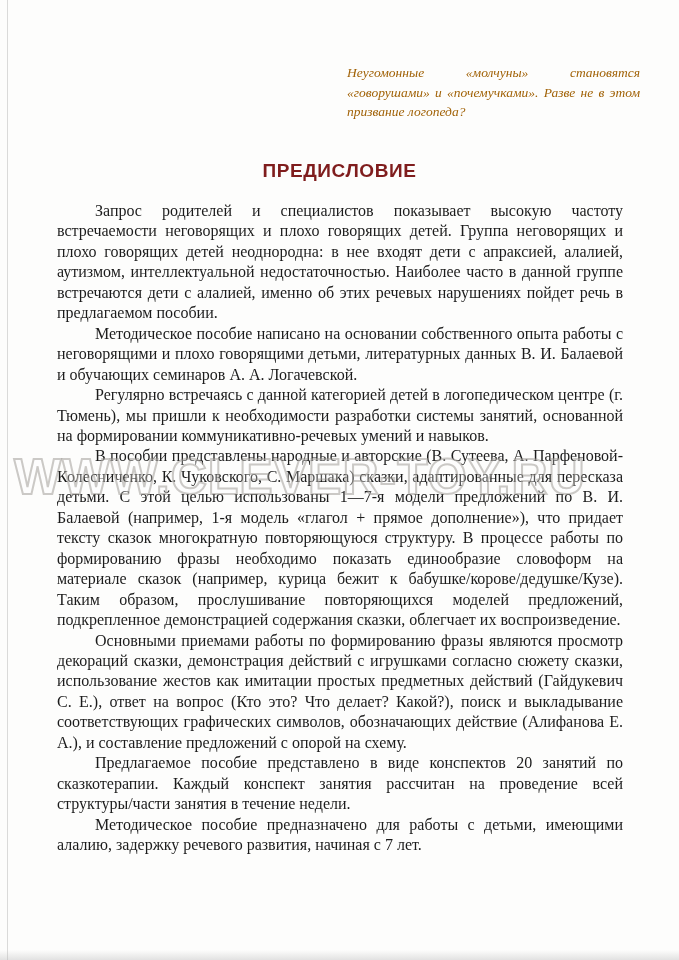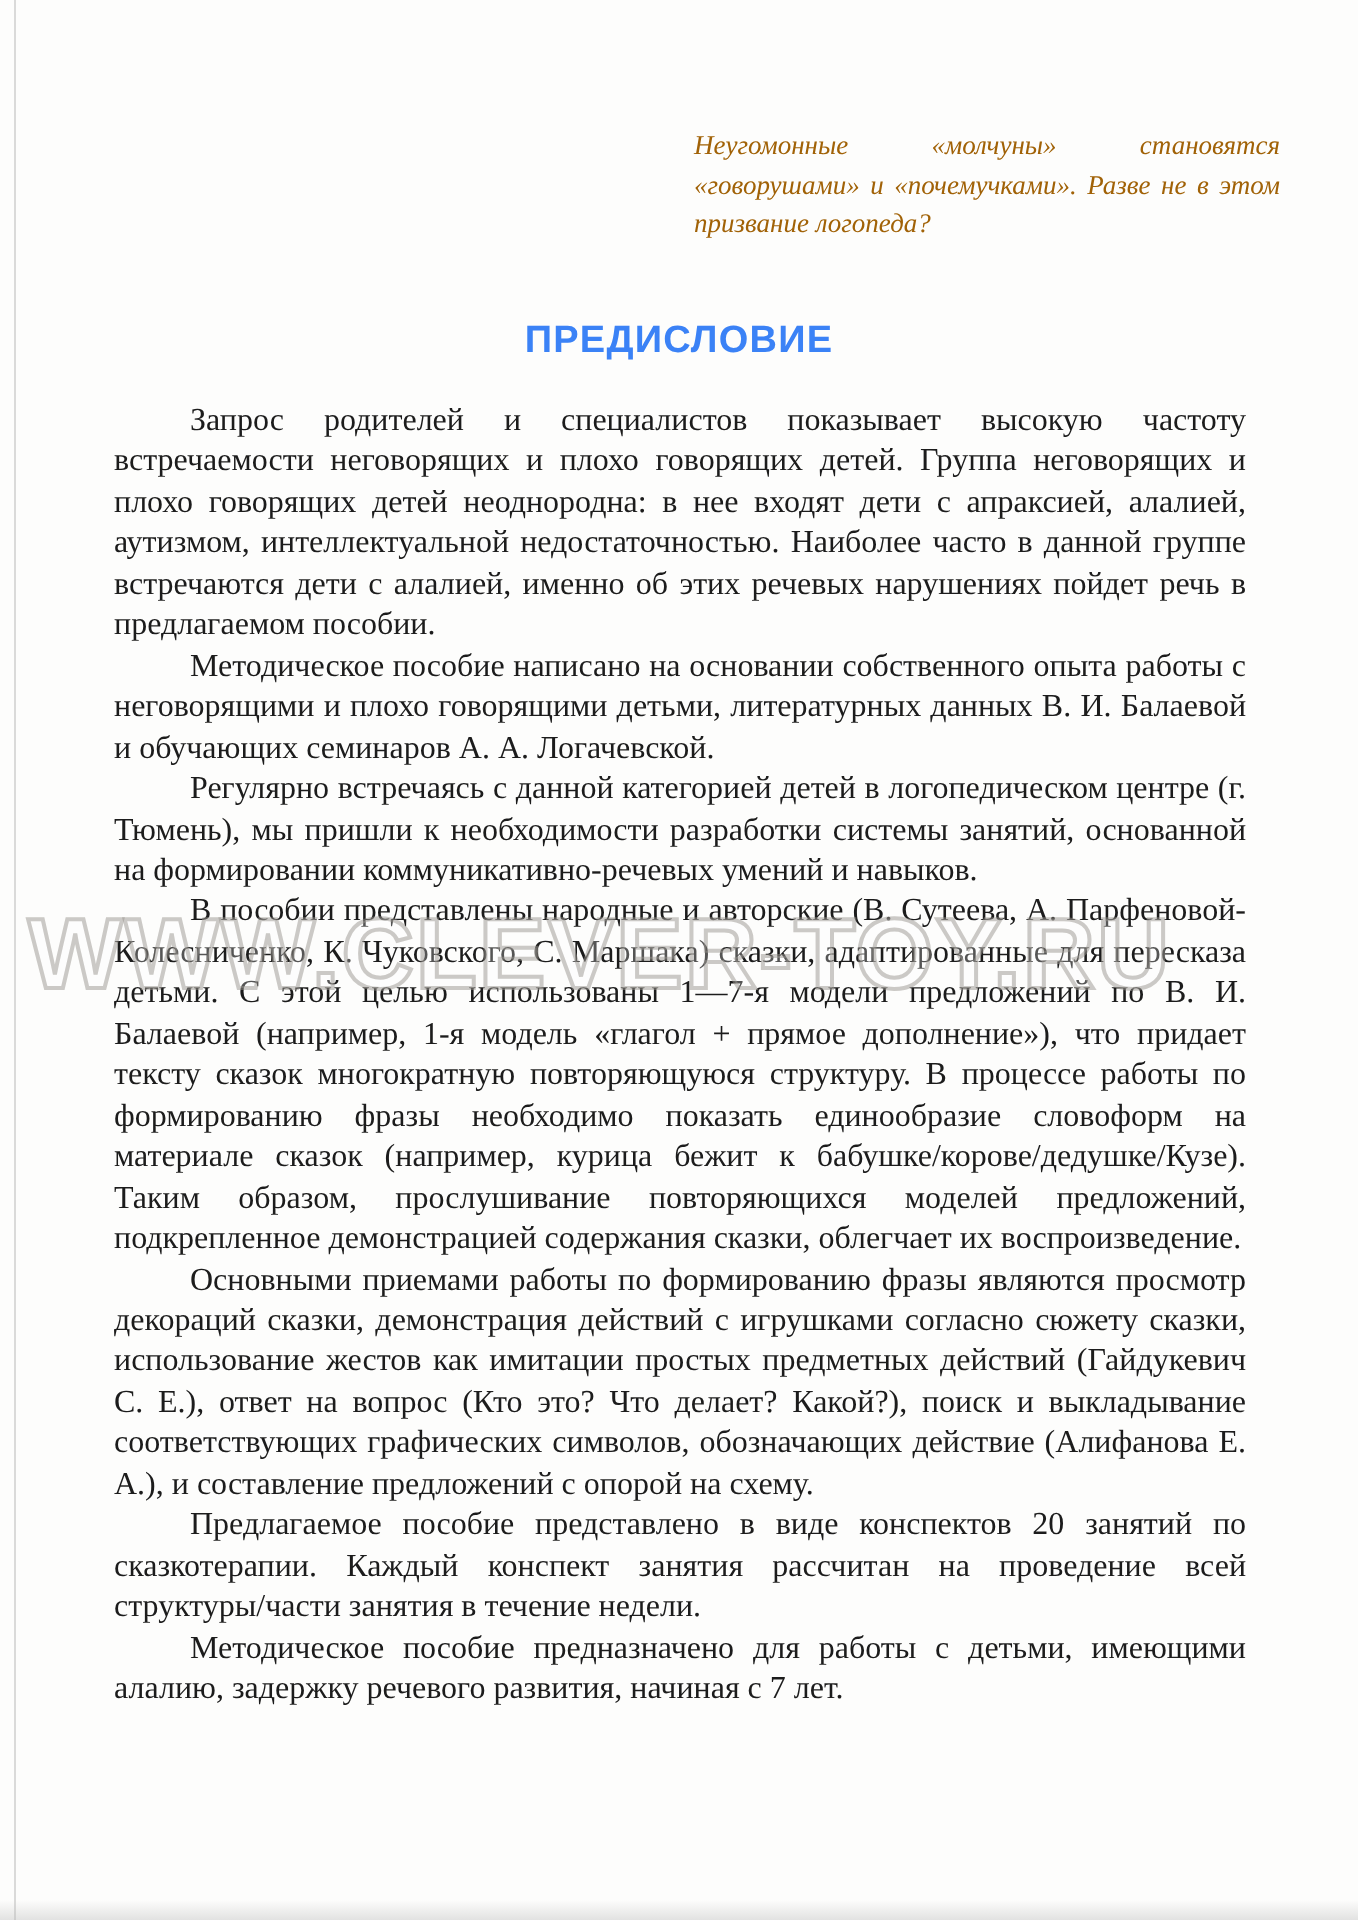--- a/index.html
+++ b/index.html
@@ -46,21 +46,21 @@
       position: absolute;
       top: 160px;
       left: 0;
       width: 100%;
       margin: 0;
       text-align: center;
       font-family: "Liberation Sans", sans-serif;
       font-weight: bold;
       font-size: 19px;
       letter-spacing: 0.6px;
-      color: #3b82f6;
+      color: #7f1d1d;
     }
     .body-text {
       position: absolute;
       left: 57px;
       top: 201px;
       width: 566px;
       font-size: 16px;
       line-height: 20.45px;
       text-align: justify;
       color: #1c1c1c;

